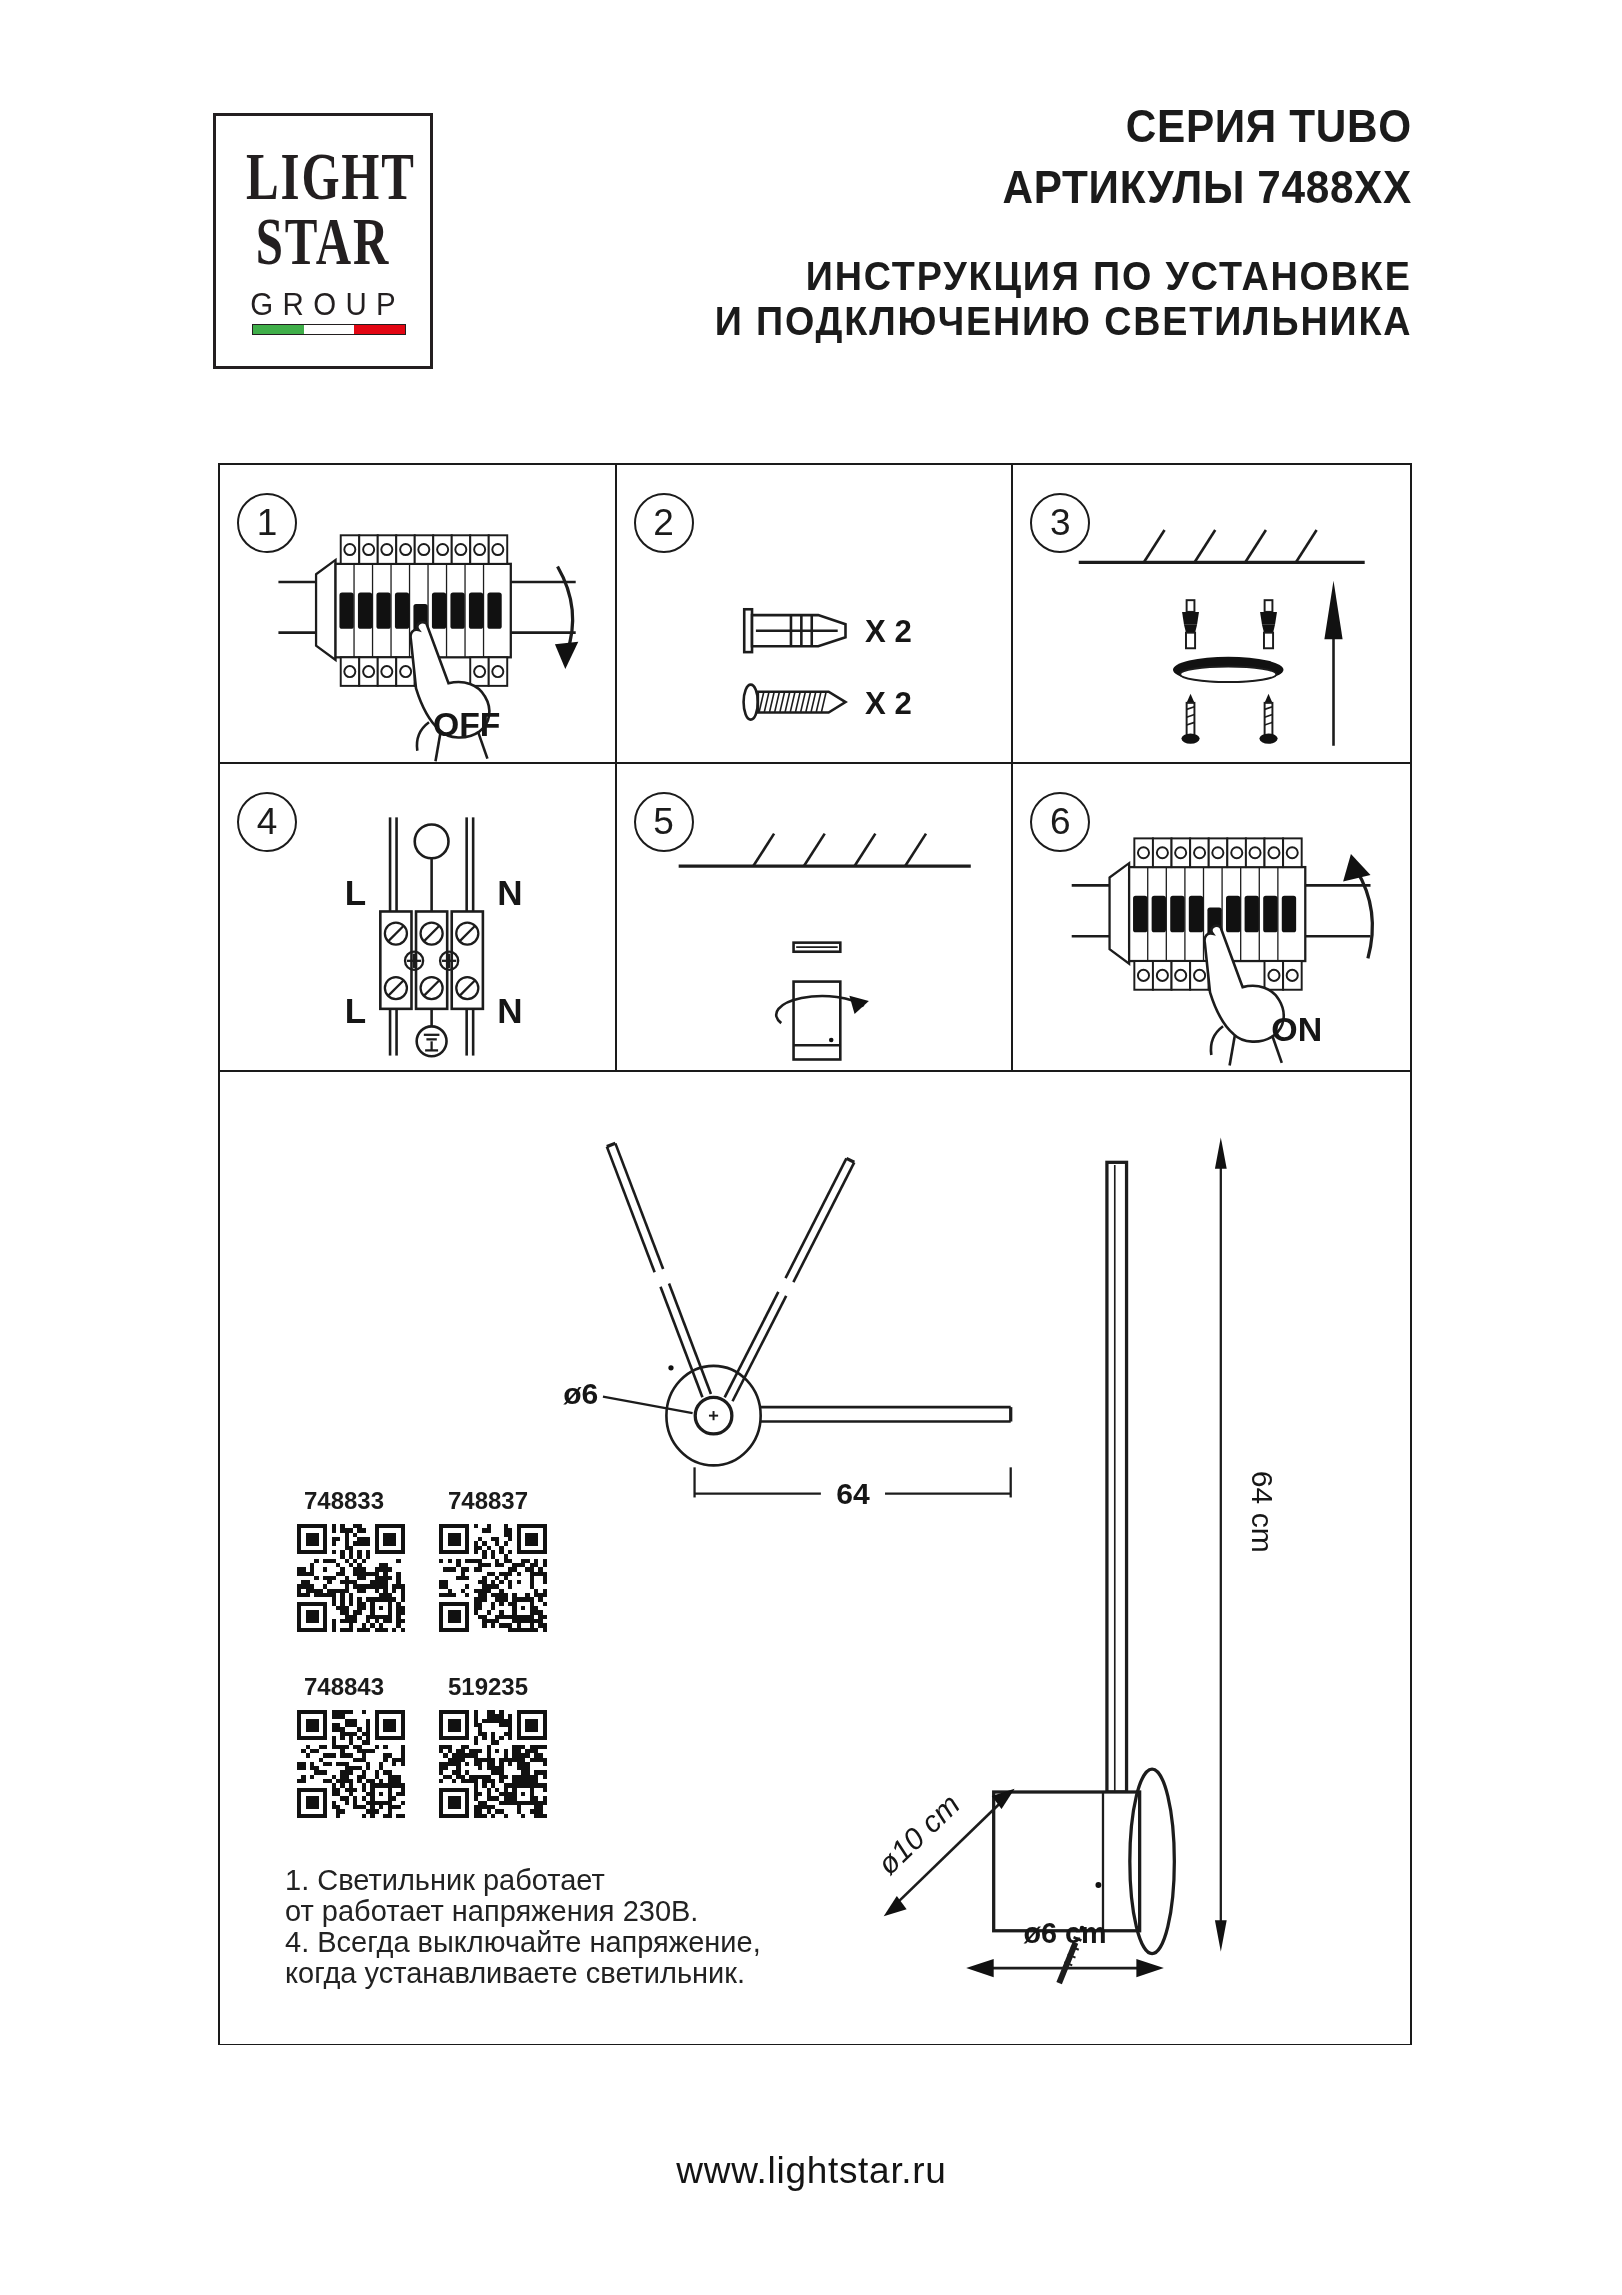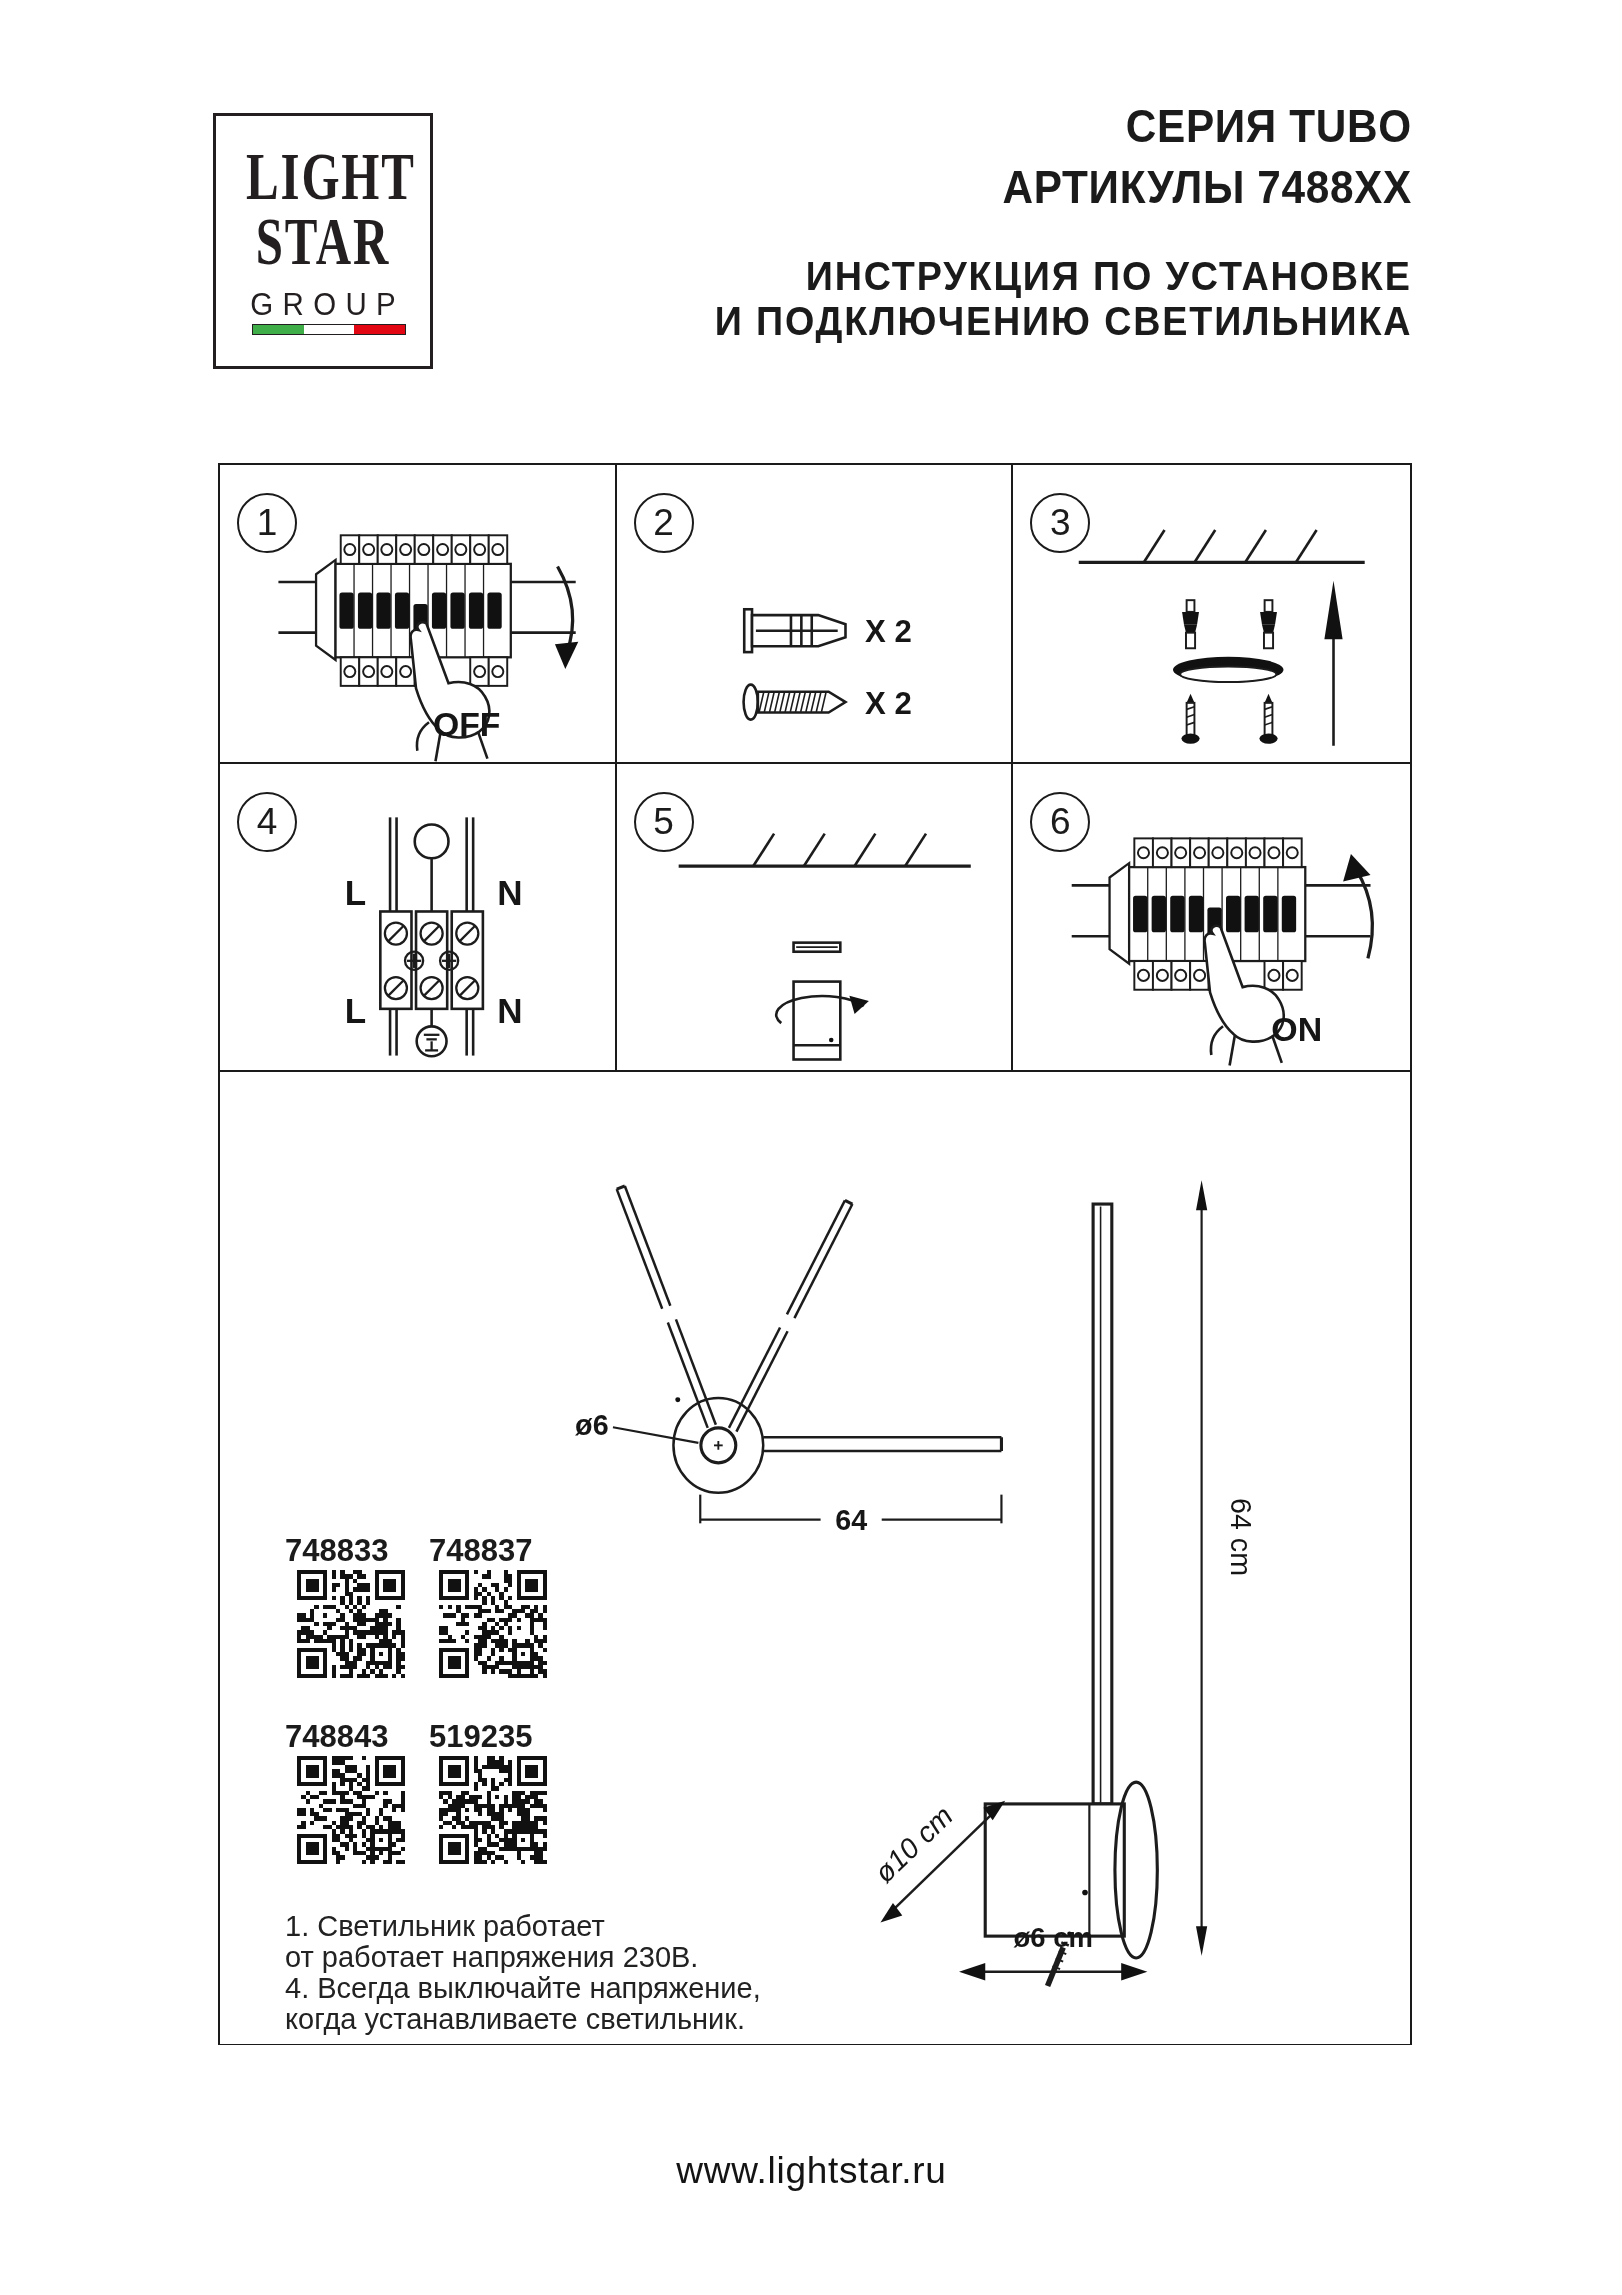--- a/index.html
+++ b/index.html
@@ -28,31 +28,31 @@
   .hdr-instr1{top:253px;font-size:41px;letter-spacing:2px;}
   .hdr-instr2{top:298px;font-size:41px;letter-spacing:2px;}
 
   
   .grid{position:absolute;left:218px;top:463px;width:1194px;height:1582px;
         border:2px solid #1a1a1a;box-sizing:border-box;
         display:grid;grid-template-columns:1fr 1fr 1fr;grid-template-rows:299px 308px 972px;}
   .cell{position:relative;box-sizing:border-box;background:#fff;}
   .cell.br{border-right:2px solid #1a1a1a;}
   .cell.bb{border-bottom:2px solid #1a1a1a;}
-  .cell-big{grid-column:1 / span 3;position:relative;margin-top:46px;}
+  .cell-big{grid-column:1 / span 3;position:relative;}
   .badge{position:absolute;left:17px;top:27.5px;width:60px;height:60px;border:2.6px solid #1b1b1b;
          border-radius:50%;box-sizing:border-box;text-align:center;line-height:55px;
          font-size:37px;font-weight:400;color:#1b1b1b;background:#fff;z-index:3;}
   .art{position:absolute;inset:0;width:100%;height:100%;}
 
   svg text{font-family:"Liberation Sans",sans-serif;fill:#161616;}
   .ln{stroke:#1c1c1c;fill:none;}
 
   
-  .qr-label{position:absolute;width:118px;font-size:31px;font-weight:bold;color:#1b1b1b;}
+  .qr-label{position:absolute;width:118px;text-align:center;font-size:24px;font-weight:bold;color:#1b1b1b;}
   .qr-code{position:absolute;width:108px;height:108px;}
   .notes{position:absolute;left:65px;top:793px;font-size:29px;line-height:31px;color:#222;}
   .footer{position:absolute;left:0;top:2150px;width:100%;text-align:center;
           font-size:37px;font-weight:normal;letter-spacing:0.7px;color:#141414;}
 </style>
 </head>
 <body>
 
 <svg width="0" height="0" style="position:absolute" aria-hidden="true">
   <defs>

